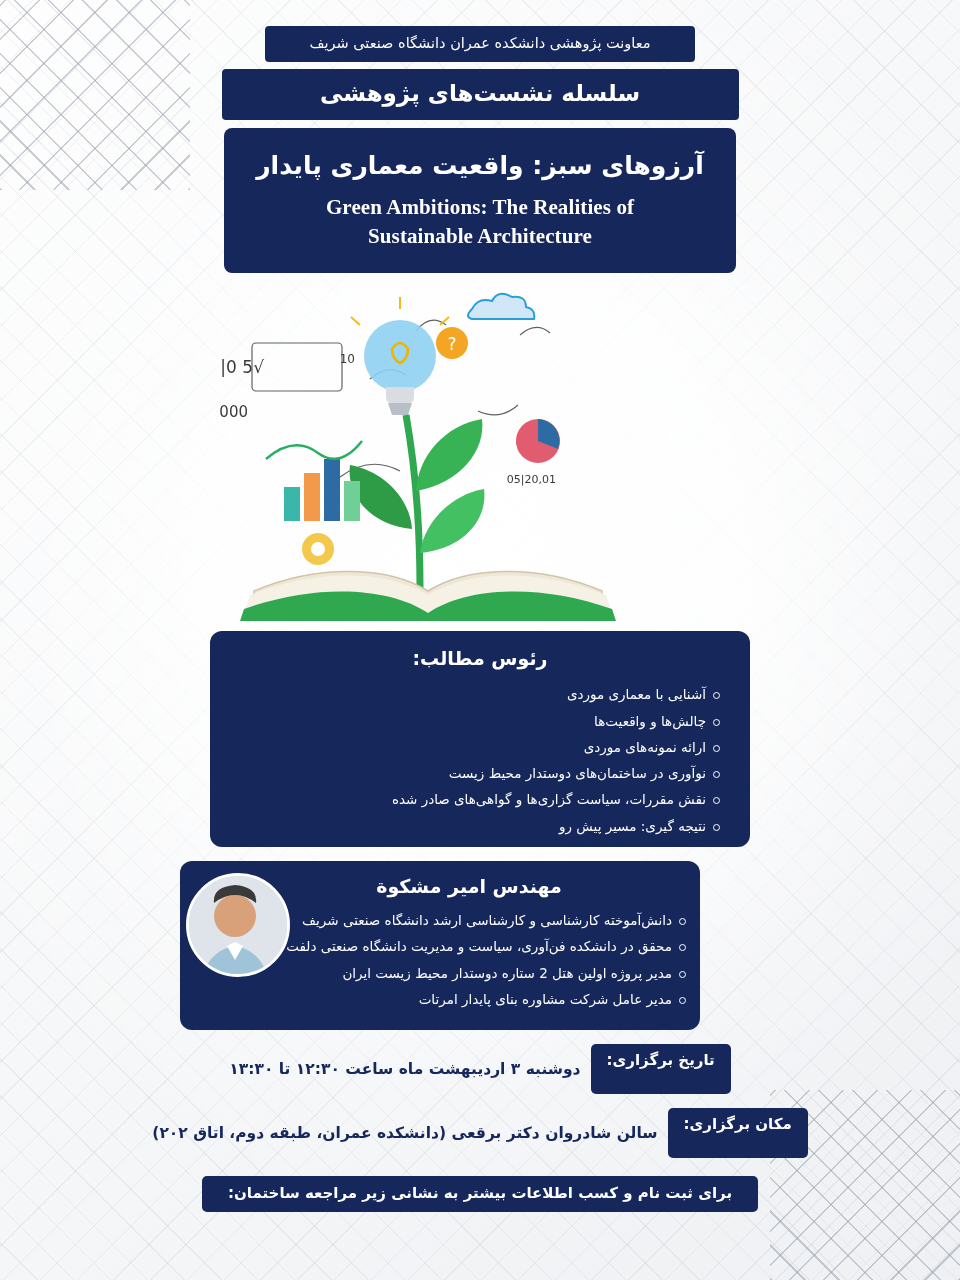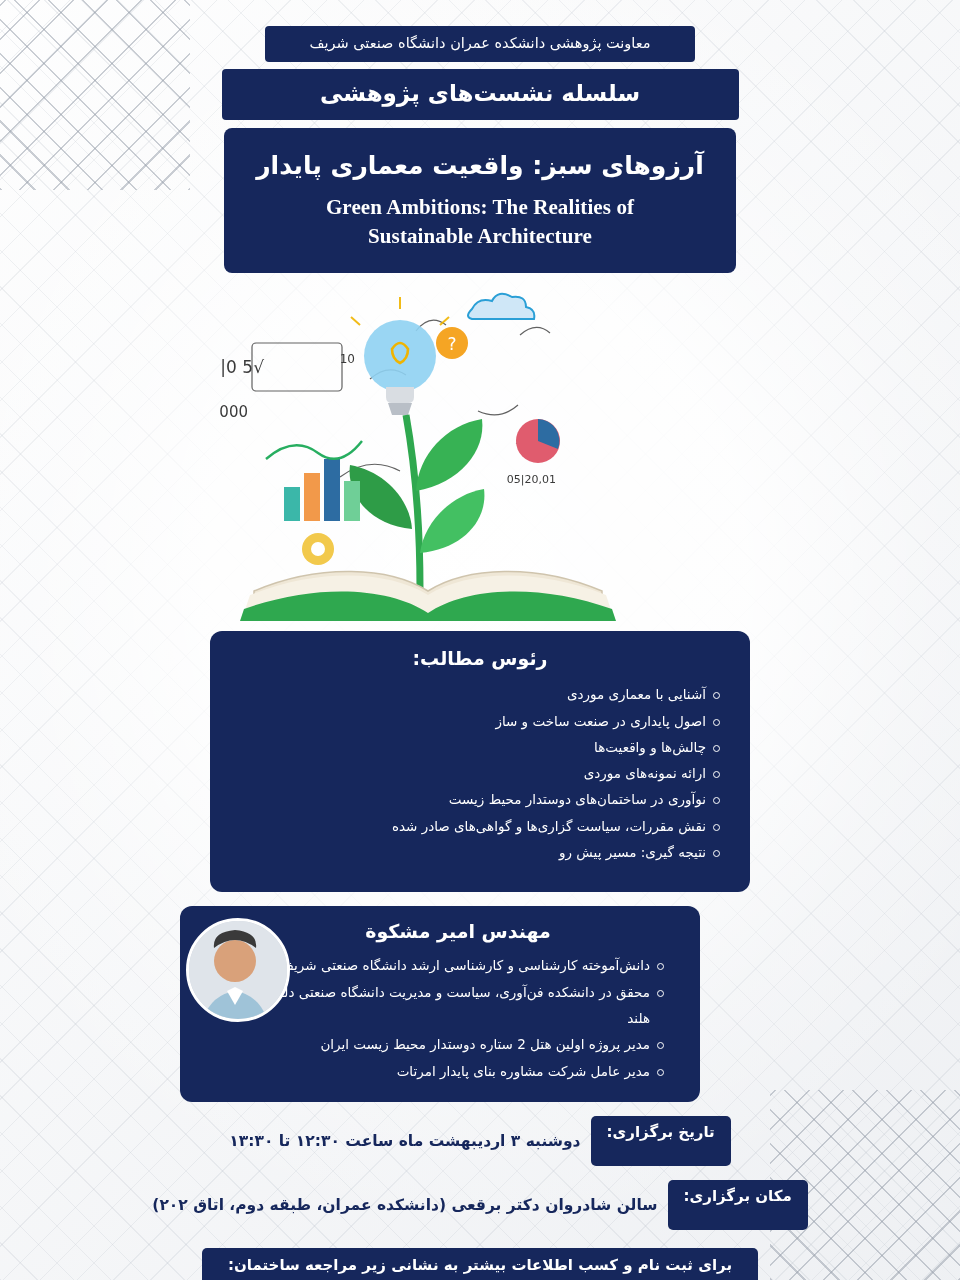--- a/index.html
+++ b/index.html
@@ -93,21 +93,21 @@
   
   .card {
     background: #16275c;
     color: #fff;
     border-radius: 12px;
     position: relative;
   }
   .topics {
     width: 540px;
     margin: 10px auto 0;
-    padding: 16px 28px 27px;
+    padding: 16px 28px 8px;
   }
   .card-title {
     font-size: 19px; font-weight: bold; text-align: center; margin-bottom: 12px;
   }
   .bullet-list { list-style: none; }
   .bullet-list li {
     font-size: 13.5px;
     line-height: 1.95;
     text-align: right;
     padding-right: 16px;
@@ -123,21 +123,21 @@
   }
 
   
   .speaker-wrap {
     position: relative;
     width: 600px; margin: 14px auto 0;
     display: flex; justify-content: flex-end;
   }
   .speaker-card {
     width: 520px;
-    padding: 14px 34px 18px 70px;
+    padding: 14px 12px 18px 70px;
   }
   .speaker-name {
     font-size: 19px; font-weight: bold; text-align: center; margin-bottom: 10px;
   }
   .avatar {
     position: absolute;
     left: 6px; top: 12px;
     width: 104px; height: 104px;
     border-radius: 50%;
     overflow: hidden;
@@ -254,21 +254,20 @@
           <path d="M30 304 C 100 276 170 280 208 304 C 246 280 316 276 386 304 L 392 322 C 320 296 246 300 208 326 C 170 300 96 296 24 322 z" fill="#f6f1e5"></path>
           <path d="M24 318 C 96 292 170 296 208 322 C 246 296 320 292 392 318 L 396 330 L 20 330 z" fill="#2fa84f"></path>
         </g>
       </svg>
     </div>
 
     <div class="card topics">
       <div class="card-title">رئوس مطالب:</div>
       <ul class="bullet-list">
         <li>آشنایی با معماری موردی</li>
-        <li>اصول پایداری در صنعت ساخت و ساز</li>
         <li>چالش‌ها و واقعیت‌ها</li>
         <li>ارائه نمونه‌های موردی</li>
         <li>نوآوری در ساختمان‌های دوستدار محیط زیست</li>
         <li>نقش مقررات، سیاست گزاری‌ها و گواهی‌های صادر شده</li>
         <li>نتیجه گیری: مسیر پیش رو</li>
       </ul>
     </div>
 
     <div class="speaker-wrap">
       <div class="avatar">

